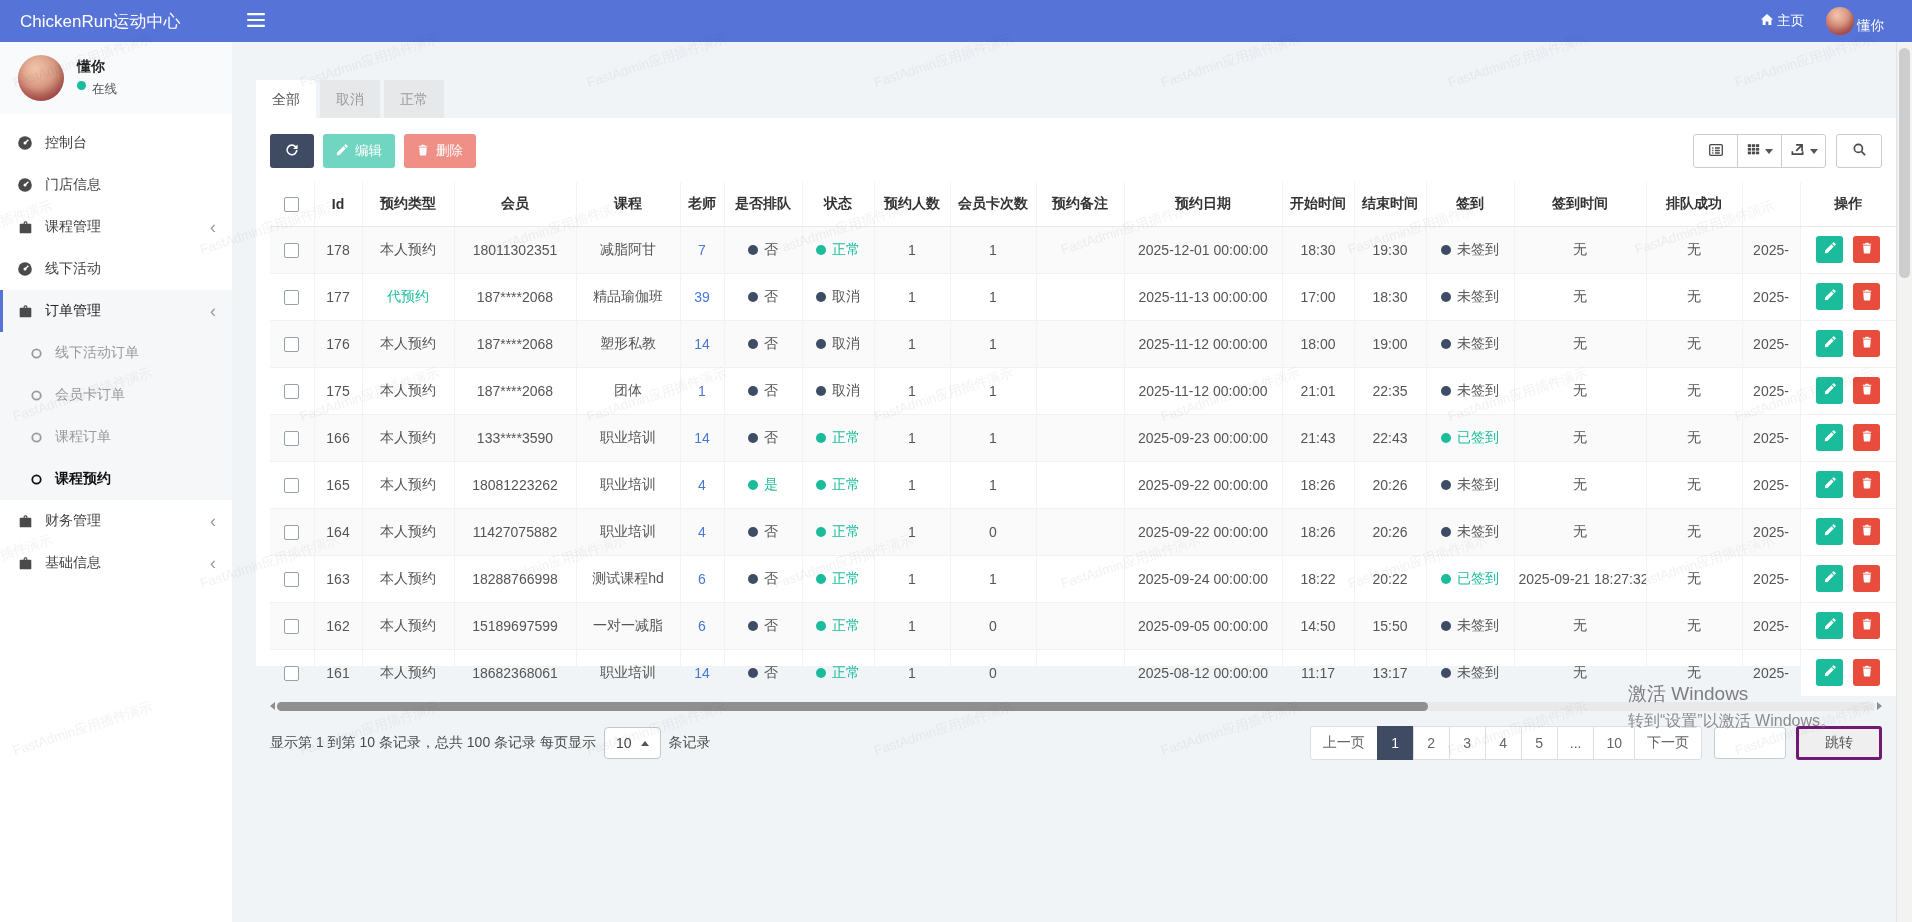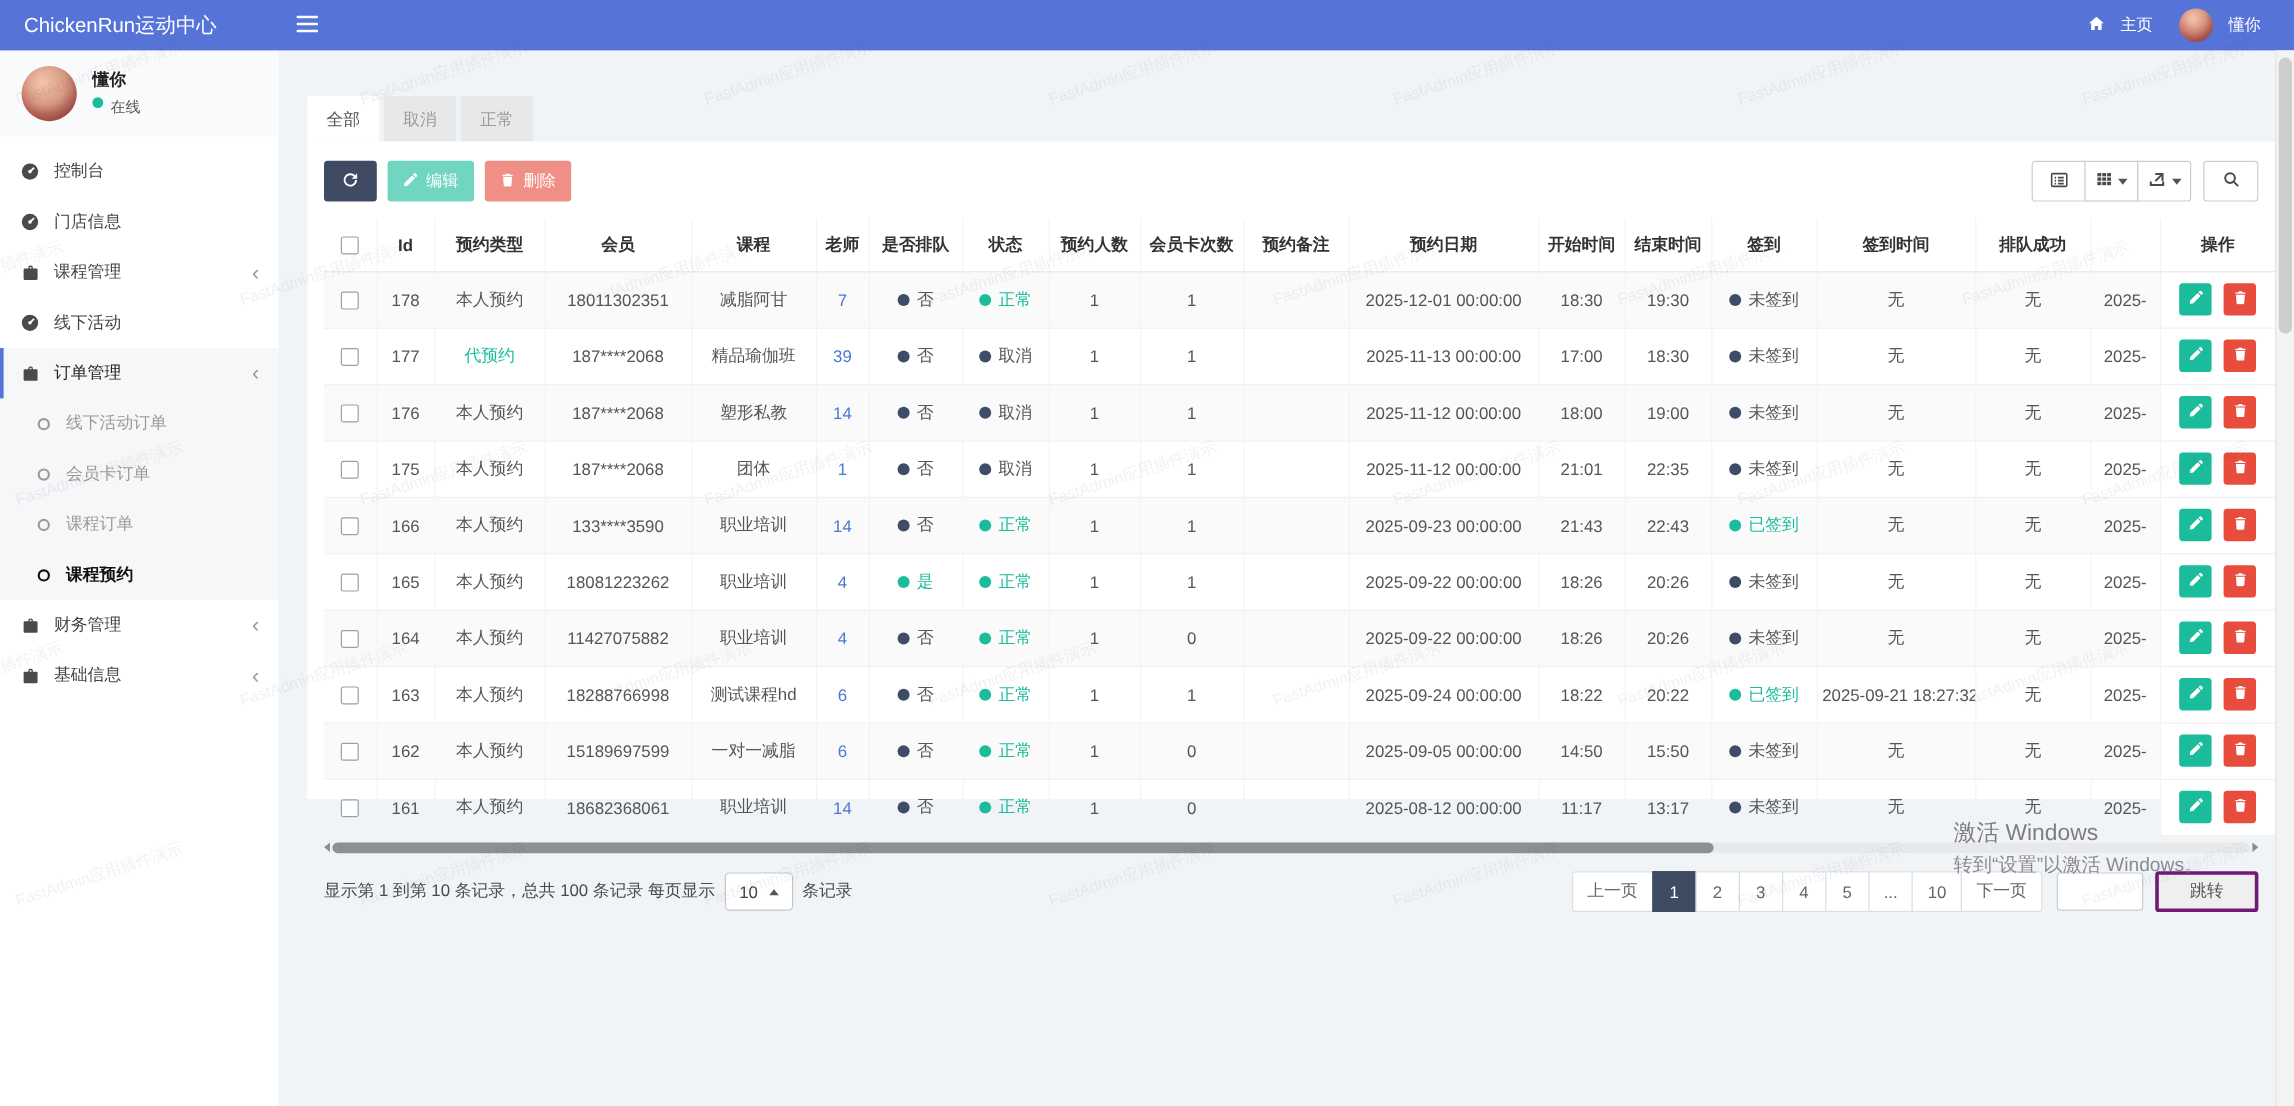--- a/index.html
+++ b/index.html
@@ -4,21 +4,21 @@
 <style>
   html,body{margin:0;padding:0;overflow:hidden;}
   body{width:1912px;height:922px;position:relative;background:#f1f4f7;font-family:"Liberation Sans","DejaVu Sans",sans-serif;}
 
   
   .navbar{position:absolute;top:0;left:0;right:0;height:42px;background:#5673d8;display:flex;align-items:center;color:#fff;z-index:30;}
   .brand{width:232px;box-sizing:border-box;padding-left:20px;font-size:17px;white-space:nowrap;cursor:pointer;}
   .hamburger{width:48px;height:42px;display:flex;align-items:center;justify-content:center;background:transparent;border:none;cursor:pointer;}
   .nav-spacer{flex:1;}
   .nav-right{display:flex;align-items:center;gap:22px;padding-right:28px;font-size:13.5px;}
-  .home-link,.nav-user{display:flex;align-items:center;gap:13px;cursor:pointer;}
+  .home-link,.nav-user{display:flex;align-items:flex-end;gap:3px;cursor:pointer;}
   .avatar{border-radius:50%;background:radial-gradient(circle at 38% 30%,#f2c5aa 0%,#d89a83 45%,#9a5c50 78%,#6e3f38 100%);box-shadow:inset 0 -7px 9px rgba(170,40,50,.4);display:inline-block;}
   .avatar.sm{width:28px;height:28px;}
   .avatar.lg{width:46px;height:46px;}
 
   
   .sidebar{position:absolute;top:42px;left:0;bottom:0;width:232px;background:#fff;z-index:20;}
   .user-panel{display:flex;align-items:center;gap:13px;padding:13px 18px;background:#f9fafb;}
   .user-meta{display:flex;flex-direction:column;gap:5px;}
   .user-name{font-size:14px;color:#222;font-weight:bold;}
   .user-status{font-size:12.5px;color:#555;display:flex;align-items:flex-start;gap:6px;}

